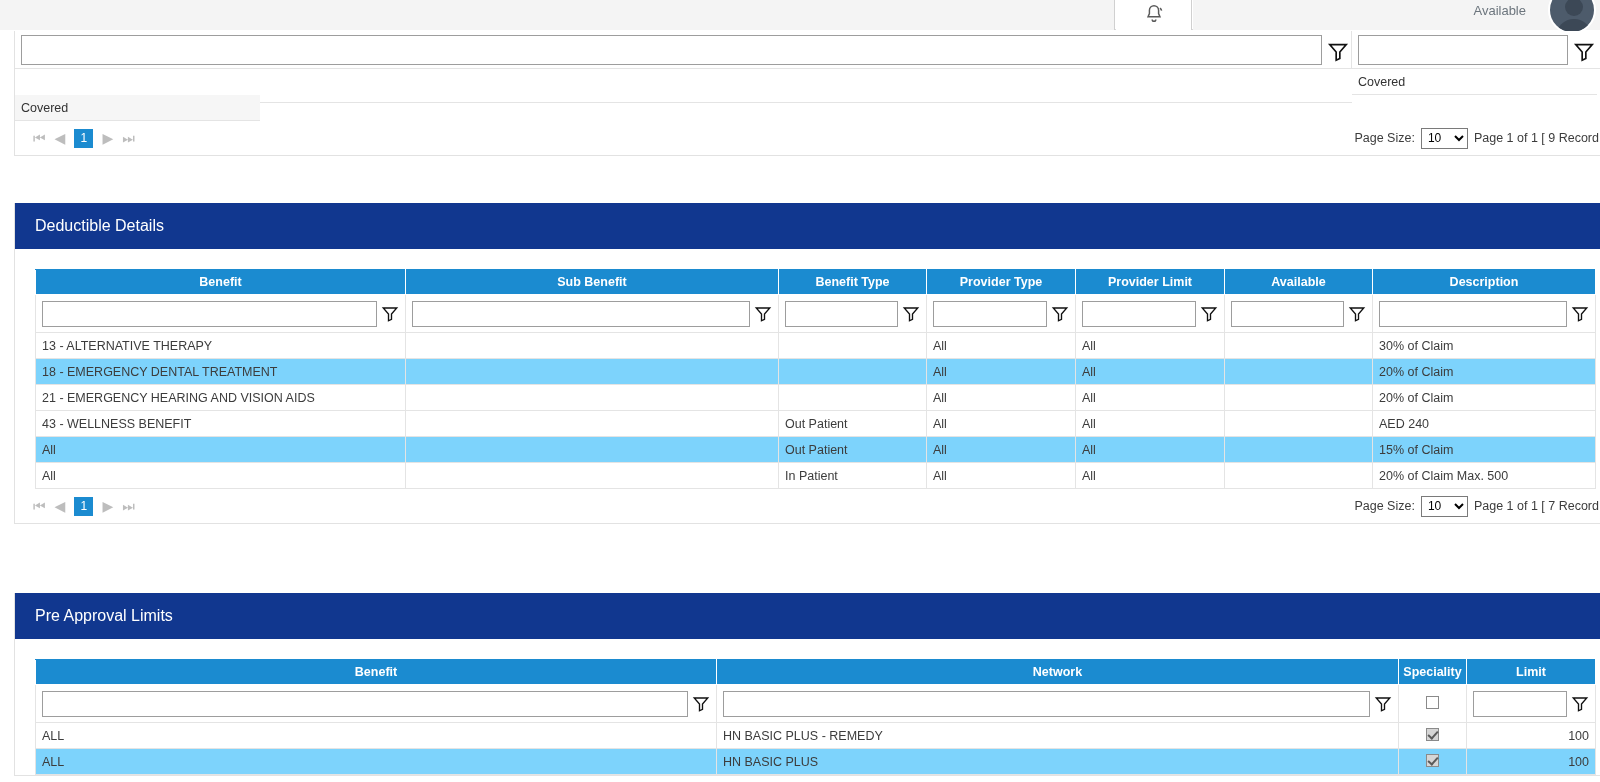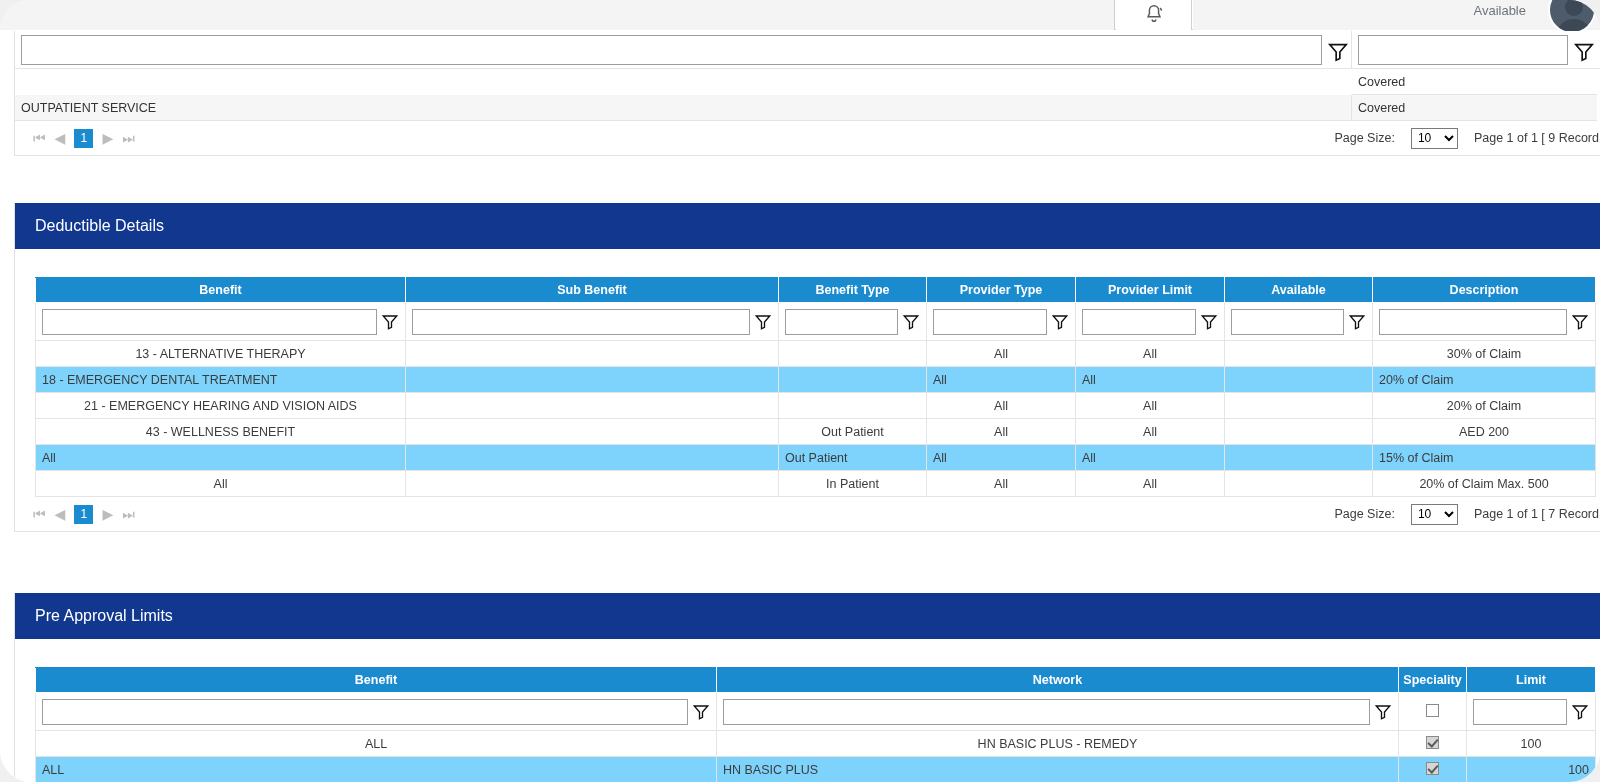--- a/index.html
+++ b/index.html
@@ -11,21 +11,20 @@
     font-family: "Liberation Sans", sans-serif;
     font-size: 13px;
     color: #333;
   }
   .page {
     position: relative;
     width: 1600px;
     height: 782px;
     background: #fff;
     overflow: hidden;
-    border-radius: 31px;
   }
 
   
   .topbar {
     position: absolute;
     top: 0; left: 0;
     width: 1600px; height: 30px;
     background: #ffffff;
     border-bottom: 1px solid #d8d8d8;
   }
@@ -99,21 +98,20 @@
     padding-left: 20px;
     font-size: 16px;
   }
   .panel-body { background: #ffffff; padding: 0; }
 
   
   table.grid {
     border-collapse: collapse;
     table-layout: fixed;
     background: #fff;
-    margin-top: 8px;
   }
   table.grid th {
     background: #1b8bd0;
     color: #ffffff;
     font-size: 12.5px;
     font-weight: bold;
     height: 25px;
     text-align: center;
     border: 1px solid #ffffff;
     border-top: 1px solid #1b8bd0;
@@ -123,21 +121,21 @@
   }
   table.grid td {
     border: 1px solid #e4e4e4;
     height: 26px;
     padding: 0 6px;
     font-size: 12.5px;
     color: #3c3c3c;
     white-space: nowrap;
     overflow: hidden;
   }
-  tr.row-even td { background: #ffffff; text-align: center; }
+  tr.row-even td { background: #ffffff; }
   tr.row-odd  td { background: #7dd3fc; }
   tr.filter-row td {
     background: #ffffff;
     height: 38px;
     padding: 0 6px;
     border: 1px solid #e4e4e4;
   }
   .filter-cell {
     display: flex;
     align-items: center;
@@ -206,21 +204,21 @@
     display: flex;
     align-items: center;
     justify-content: center;
     padding: 0 4px;
   }
   .pager-right {
     position: absolute;
     right: 14px;
     display: flex;
     align-items: center;
-    gap: 16px;
+    gap: 6px;
     font-size: 12.5px;
     color: #3c3c3c;
   }
   .pg-select {
     height: 21px;
     font-size: 12px;
     border: 1px solid #7a7a7a;
     background: #fff;
     font-family: "Liberation Sans", sans-serif;
     padding: 0 2px;
@@ -310,21 +308,20 @@
         </span>
       </div>
     </div>
 
     <div class="partial-row" style="background:#ffffff;">
       <div class="pr-cell" style="width:1337px;background:#ffffff;margin-top:33px;">PRE-EXISTING CONDITION</div>
       <div class="pr-cell" style="width:245px;border-right:none;background:#ffffff;">Covered</div>
     </div>
 
     <div class="partial-row">
-      <div class="pr-cell" style="width:1337px;background:#f6f6f6;">OUTPATIENT SERVICE</div>
       <div class="pr-cell" style="width:245px;border-right:none;background:#f6f6f6;">Covered</div>
     </div>
 
     <div class="pager">
       <div class="pager-nav">
         <span class="pg-arrow">⏮</span>
         <span class="pg-arrow">◀</span>
         <span class="pg-num">1</span>
         <span class="pg-arrow">▶</span>
         <span class="pg-arrow">⏭</span>
@@ -465,21 +462,21 @@
               <td></td>
               <td>20% of Claim</td>
             </tr>
             <tr class="row-even">
               <td>43 - WELLNESS BENEFIT</td>
               <td></td>
               <td>Out Patient</td>
               <td>All</td>
               <td>All</td>
               <td></td>
-              <td>AED 200</td>
+              <td>AED 240</td>
             </tr>
             <tr class="row-odd">
               <td>All</td>
               <td></td>
               <td>Out Patient</td>
               <td>All</td>
               <td>All</td>
               <td></td>
               <td>15% of Claim</td>
             </tr>

